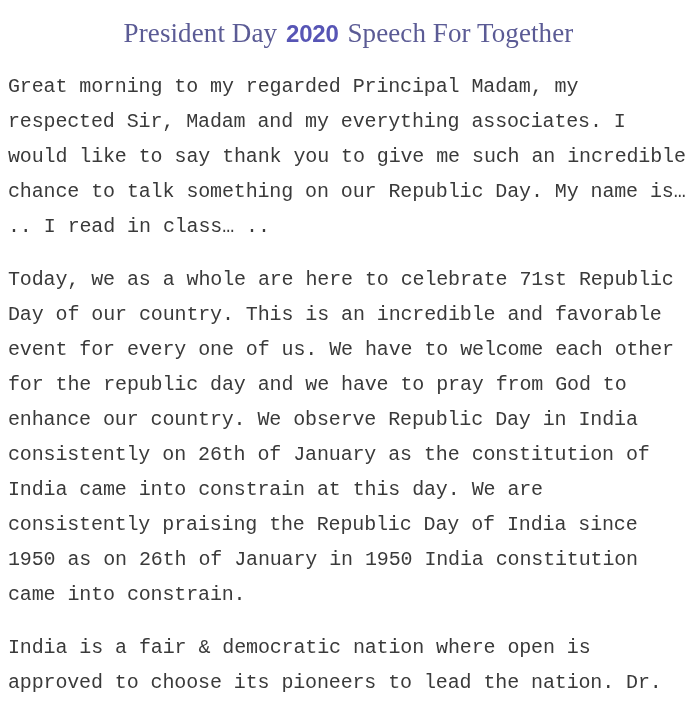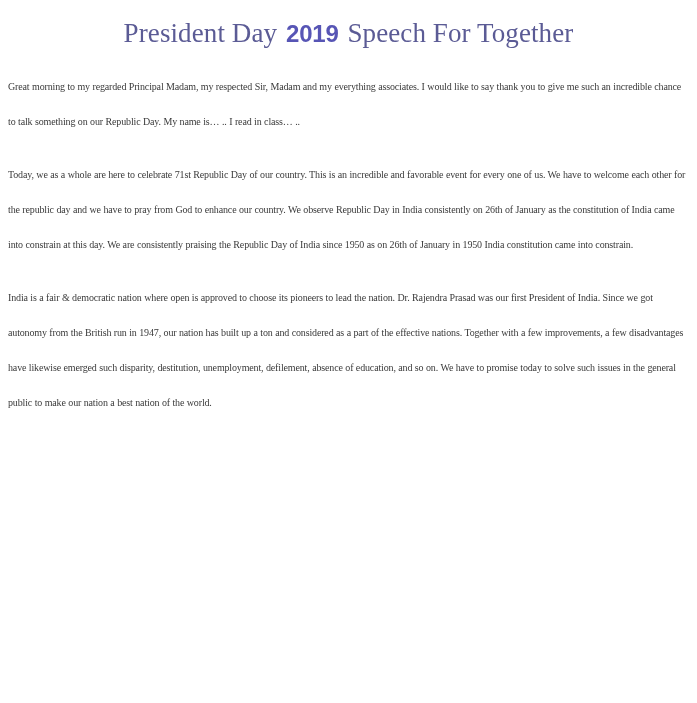--- a/index.html
+++ b/index.html
@@ -44,40 +44,40 @@
     padding: 0 2px;
   }
 
   .body-copy {
     padding: 0 7px 0 8px;
     margin-top: 20px;
   }
 
   .para {
     margin: 0 0 18px 0;
-    font-family: Liberation Serif, serif;
-    font-size: 10px;
+    font-family: Liberation Mono, monospace;
+    font-size: 20px;
     line-height: 35px;
     color: #3a3a3a;
     text-align: left;
     letter-spacing: -0.15px;
     word-spacing: 0.2px;
   }
 
   .para:last-child {
     margin-bottom: 0;
   }
 </style>
 </head>
 <body>
 
 <div class="page">
 
   <h1 class="doc-title">
-    <span>President Day </span><span class="year">2019</span><span> Speech For Together</span>
+    <span>President Day </span><span class="year">2020</span><span> Speech For Together</span>
   </h1>
 
   <div class="body-copy">
     <p class="para">Great morning to my regarded Principal Madam, my respected Sir, Madam and my everything associates. I would like to say thank you to give me such an incredible chance to talk something on our Republic Day. My name is… .. I read in class… ..</p>
     <p class="para">Today, we as a whole are here to celebrate 71st Republic Day of our country. This is an incredible and favorable event for every one of us. We have to welcome each other for the republic day and we have to pray from God to enhance our country. We observe Republic Day in India consistently on 26th of January as the constitution of India came into constrain at this day. We are consistently praising the Republic Day of India since 1950 as on 26th of January in 1950 India constitution came into constrain.</p>
     <p class="para">India is a fair &amp; democratic nation where open is approved to choose its pioneers to lead the nation. Dr. Rajendra Prasad was our first President of India. Since we got autonomy from the British run in 1947, our nation has built up a ton and considered as a part of the effective nations. Together with a few improvements, a few disadvantages have likewise emerged such disparity, destitution, unemployment, defilement, absence of education, and so on. We have to promise today to solve such issues in the general public to make our nation a best nation of the world.</p>
   </div>
 
 </div>
 

